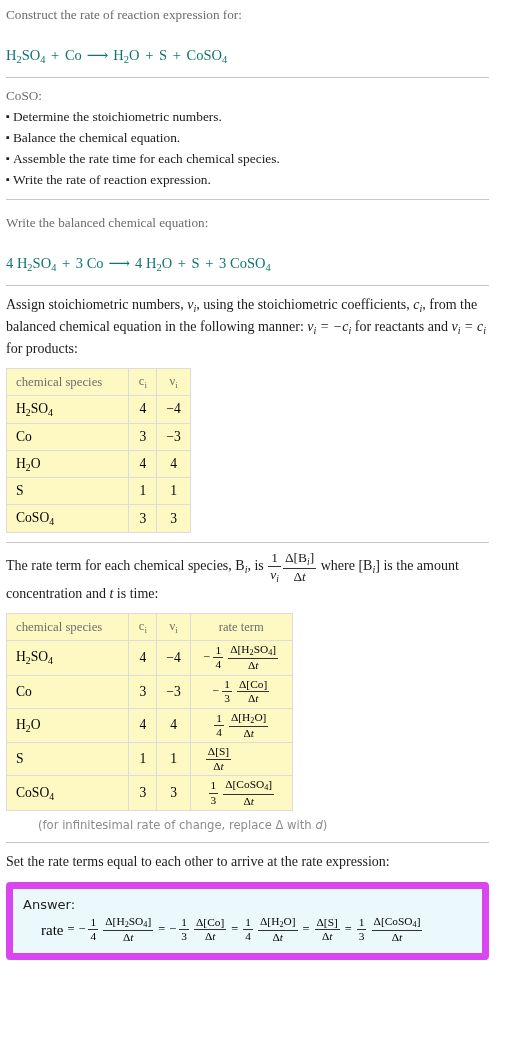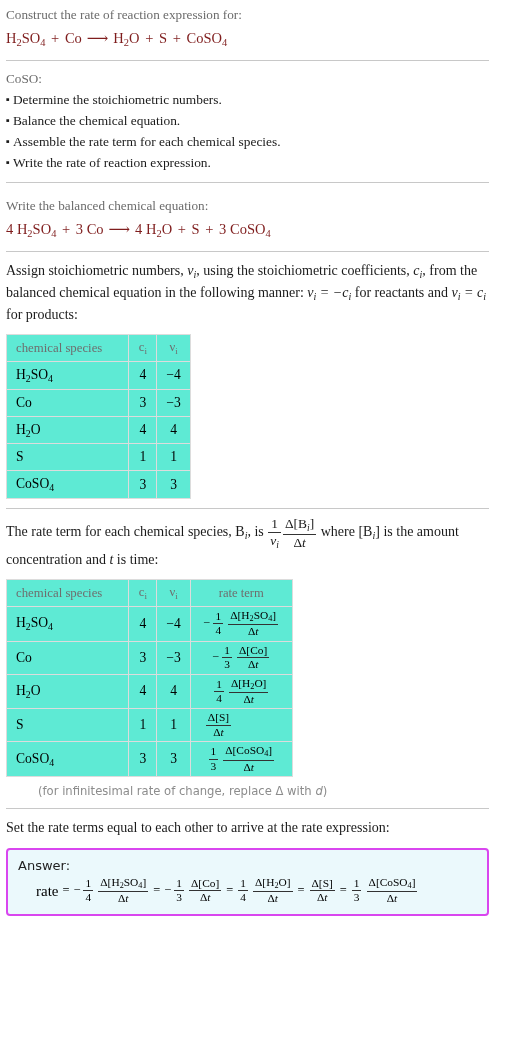--- a/index.html
+++ b/index.html
@@ -19,22 +19,23 @@
   .prompt-label {
     color: #6b6b6b;
     font-size: 13.2px;
     line-height: 1.45;
     padding-top: 5px;
   }
   .eq-line {
     font-size: 14.5px;
     line-height: 1.5;
     padding-top: 3px;
-    color: #7f1d1d;
+    color: #0f766e;
     white-space: nowrap;
+    margin-top: 17px;
   }
   sub { font-size: 0.72em; vertical-align: -0.28em; }
   .arrow { padding: 0 5px; font-size: 15px; }
   .plus { padding: 0 2px; }
 
   hr.sep {
     border: none;
     border-top: 1px solid #c8c8c8;
     margin: 9px 0 0 0;
     height: 0;
@@ -55,21 +56,21 @@
     line-height: 1.52;
     color: #1a1a1a;
   }
   .body-text .mi { font-style: italic; }
 
   
   table.stoich {
     border-collapse: collapse;
     margin-top: 9px;
     font-size: 13px;
-    background: #5eead4;
+    background: #fef9c3;
   }
   table.stoich td, table.stoich th {
     border: 1px solid #dcdcdc;
     padding: 5px 9px;
     text-align: center;
     font-weight: normal;
     vertical-align: middle;
     white-space: nowrap;
   }
   table.stoich th {
@@ -121,21 +122,21 @@
     font-size: 11.6px;
     font-family: "DejaVu Sans", "Liberation Sans", sans-serif;
     padding-top: 6px;
     line-height: 1.4;
     margin-left: 32px;
   }
 
   
   .answer-box {
     margin-top: 9px;
-    border: 2px solid #d946ef;
+    border: 7px solid #d946ef;
     border-radius: 4px;
     background: #ebf9fc;
     padding: 8px 10px 9px 10px;
   }
   .answer-label {
     font-family: "DejaVu Sans", "Liberation Sans", sans-serif;
     font-size: 13px;
     color: #222;
     padding-bottom: 4px;
   }
@@ -168,21 +169,21 @@
       <span>H<sub>2</sub>SO<sub>4</sub></span><span class="plus"> + </span><span>Co</span><span class="arrow">⟶</span><span>H<sub>2</sub>O</span><span class="plus"> + </span><span>S</span><span class="plus"> + </span><span>CoSO<sub>4</sub></span>
     </div>
   </div>
 
   <hr class="sep">
 
   <div class="section">
     <div class="plan-title">CoSO:</div>
     <div class="plan-item"><span class="bullet">▪</span><span>Determine the stoichiometric numbers.</span></div>
     <div class="plan-item"><span class="bullet">▪</span><span>Balance the chemical equation.</span></div>
-    <div class="plan-item"><span class="bullet">▪</span><span>Assemble the rate term for each chemical species.</span></div>
+    <div class="plan-item"><span class="bullet">▪</span><span>Assemble the rate time for each chemical species.</span></div>
     <div class="plan-item"><span class="bullet">▪</span><span>Write the rate of reaction expression.</span></div>
   </div>
 
   <hr class="sep">
 
   <div class="section">
     <div class="prompt-label">Write the balanced chemical equation:</div>
     <div class="eq-line">
       <span>4</span>&nbsp;<span>H<sub>2</sub>SO<sub>4</sub></span><span class="plus"> + </span><span>3</span>&nbsp;<span>Co</span><span class="arrow">⟶</span><span>4</span>&nbsp;<span>H<sub>2</sub>O</span><span class="plus"> + </span><span>S</span><span class="plus"> + </span><span>3</span>&nbsp;<span>CoSO<sub>4</sub></span>
     </div>

